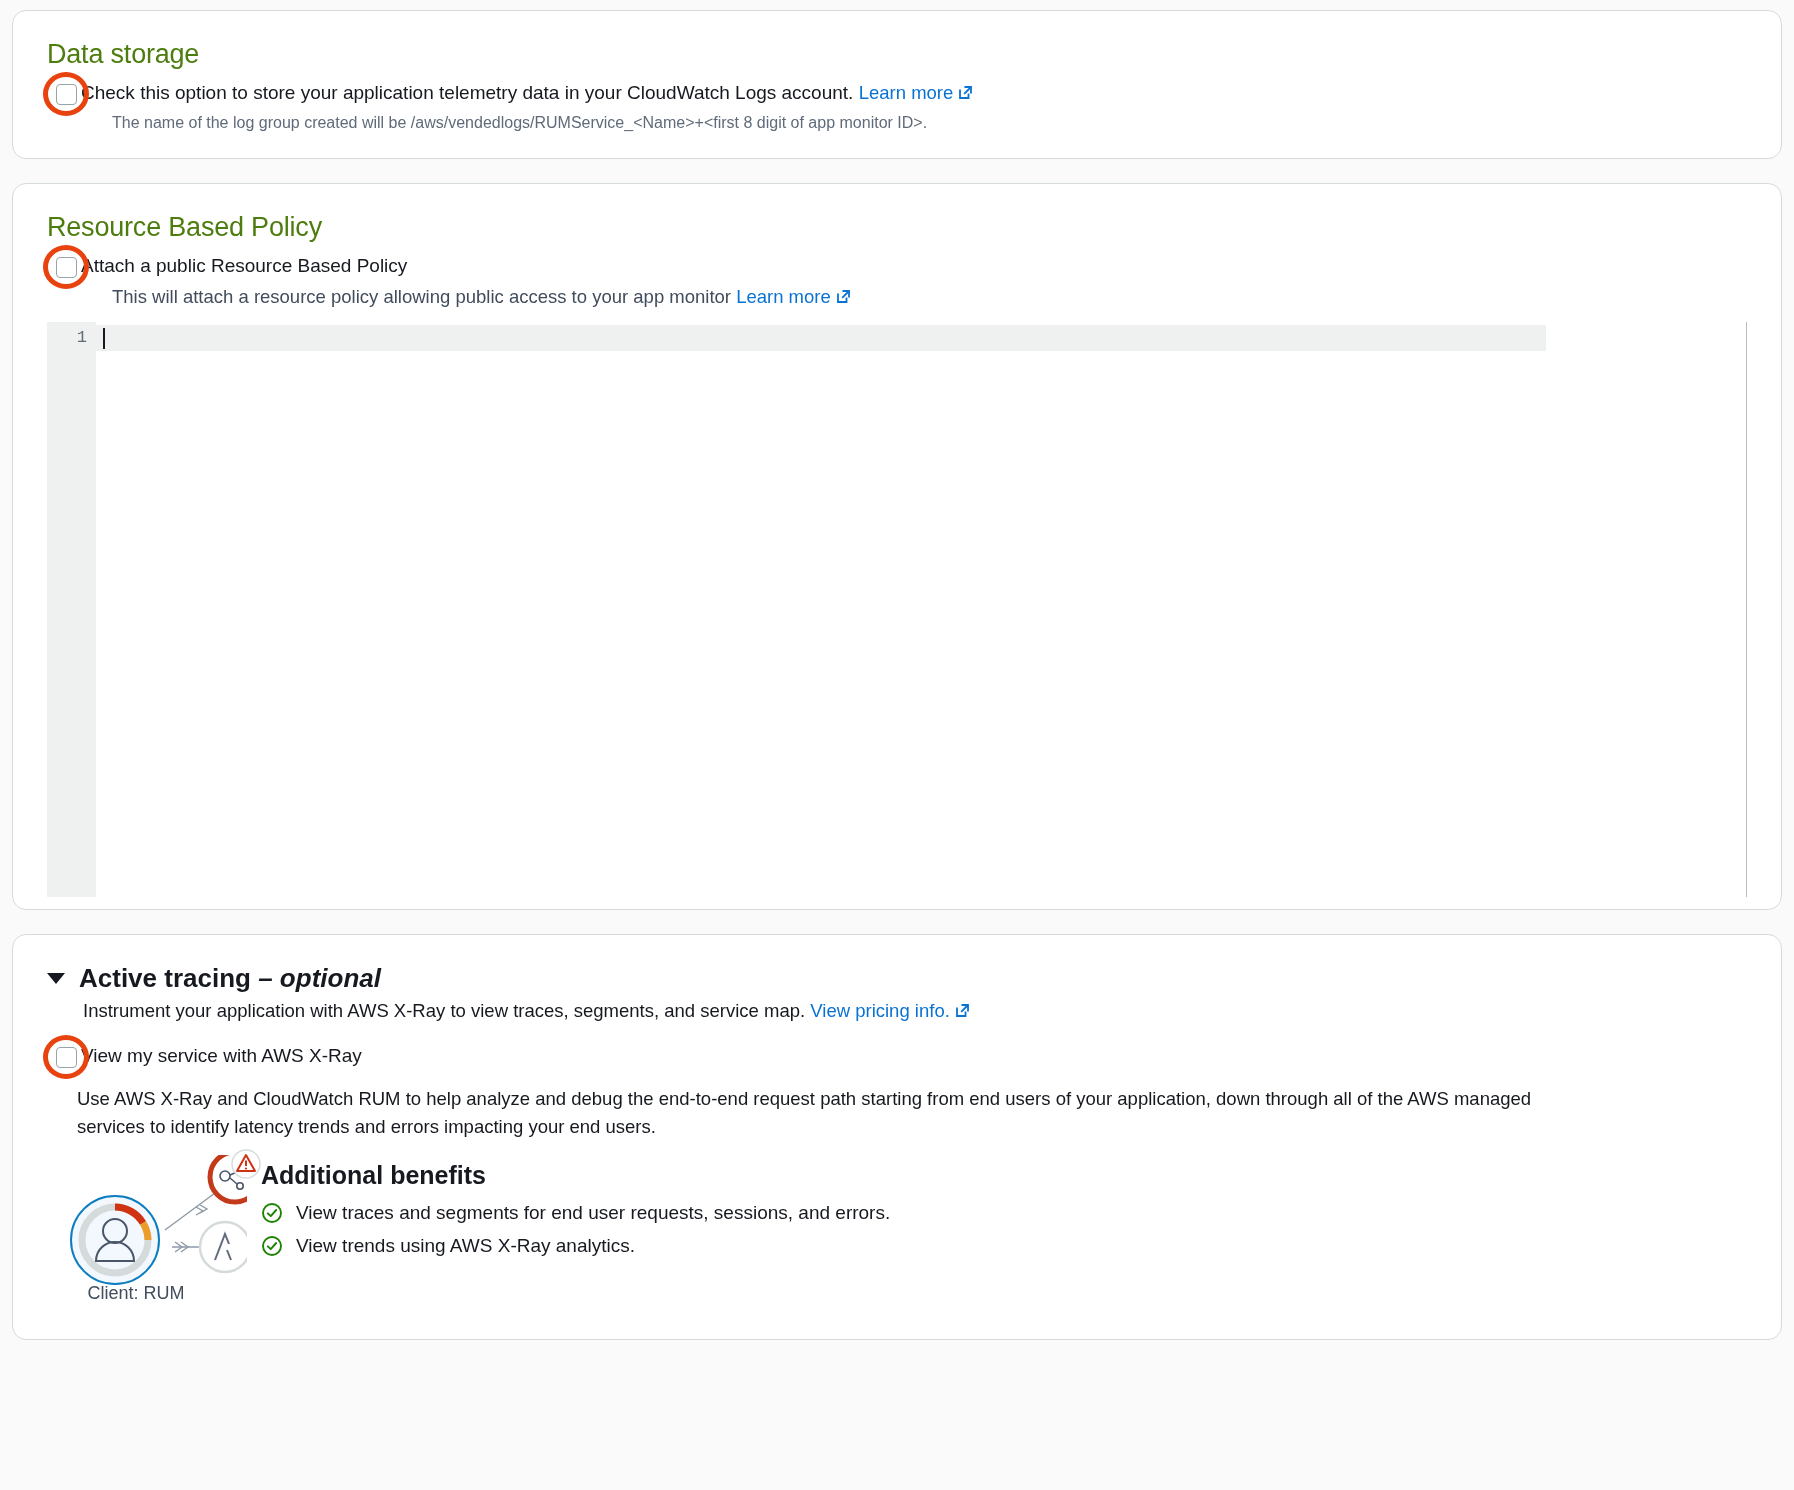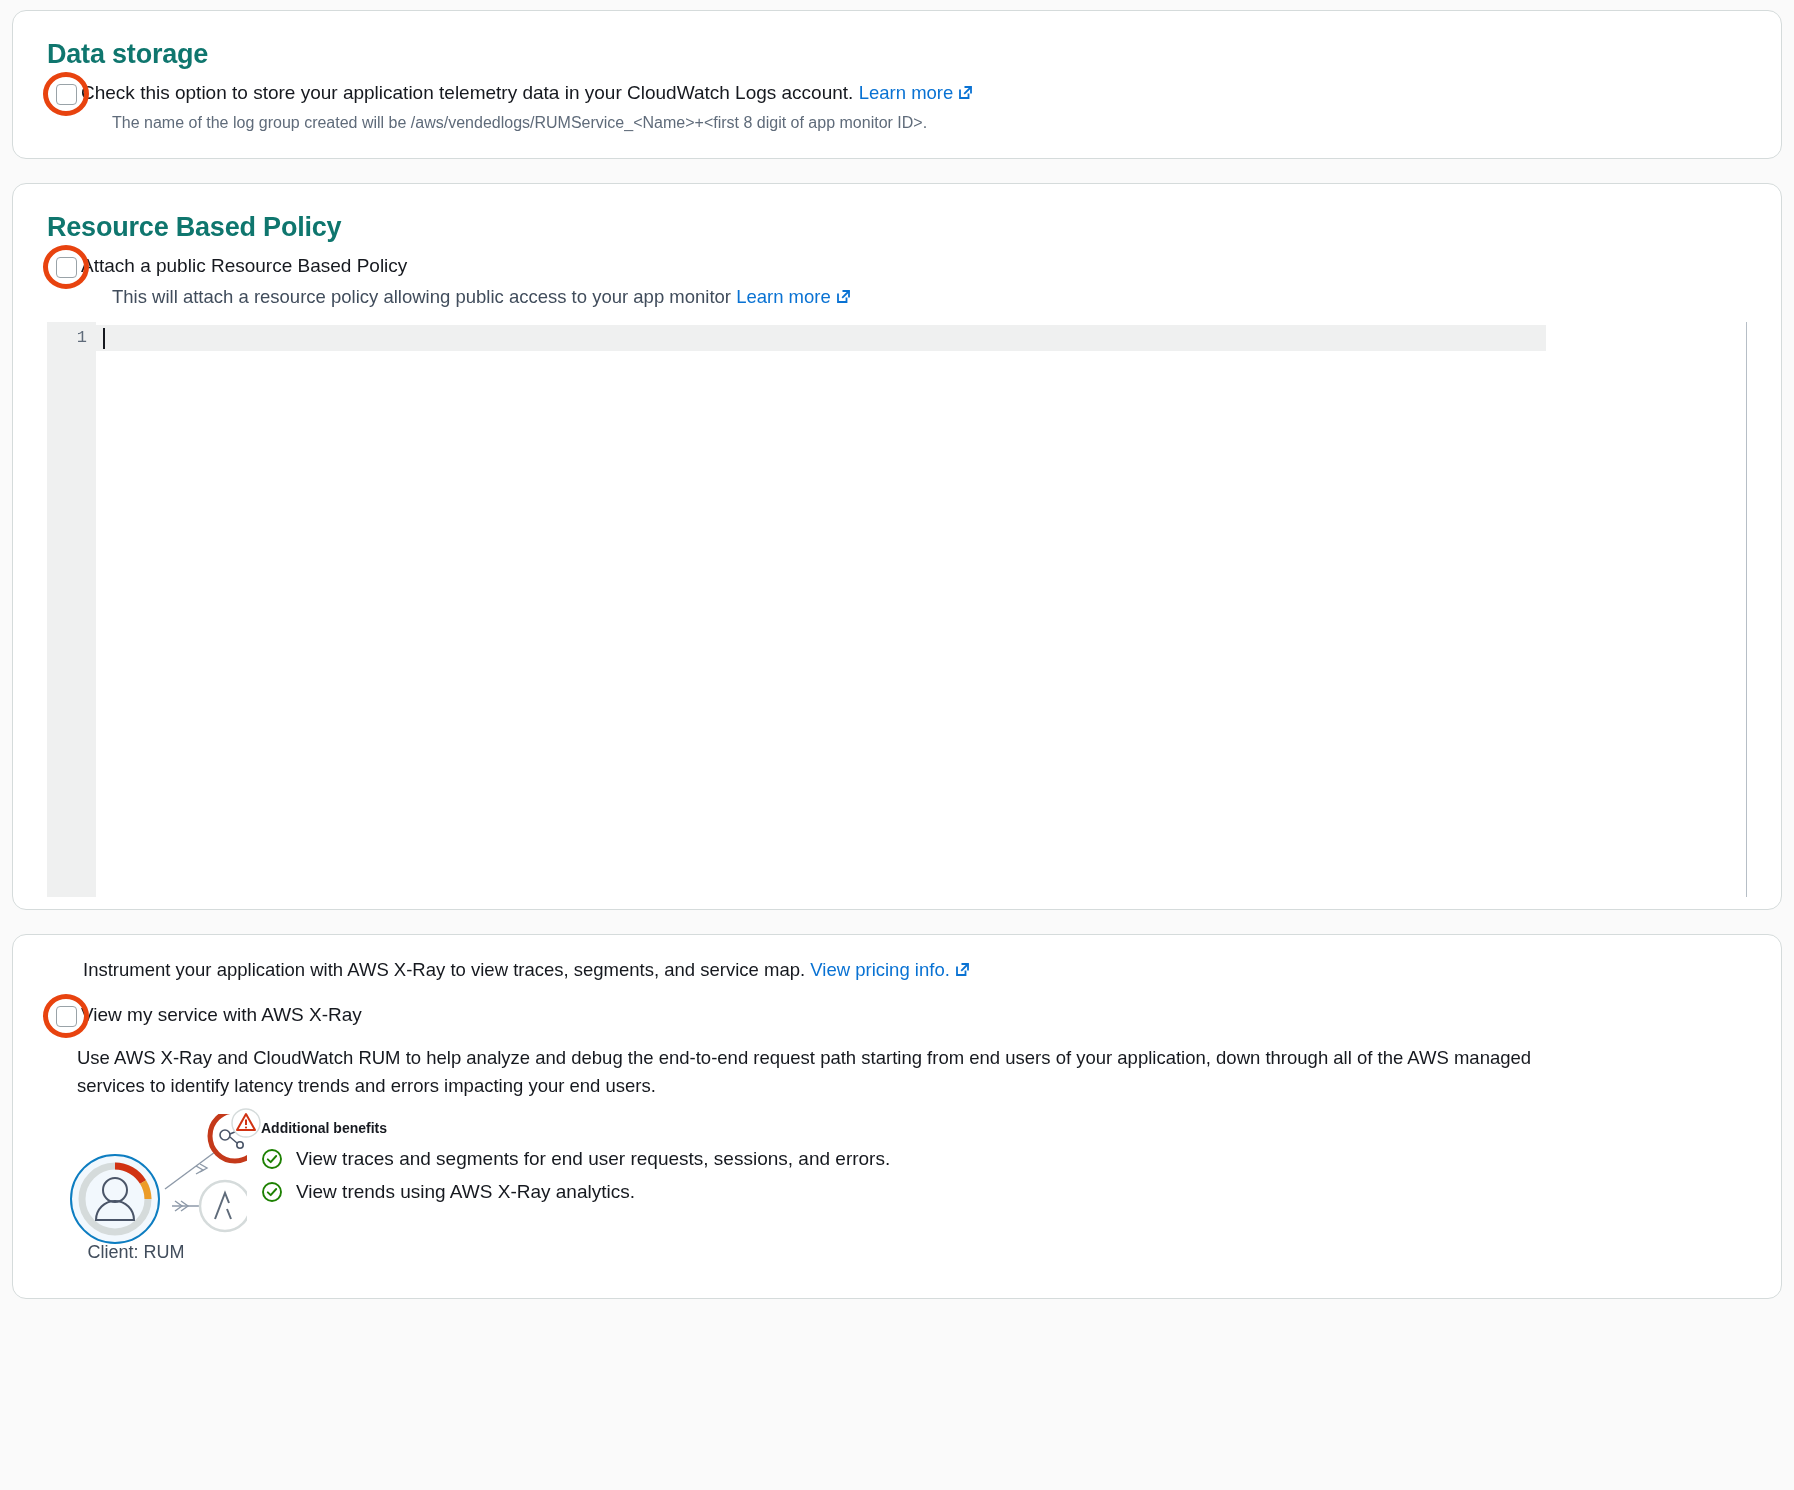--- a/index.html
+++ b/index.html
@@ -18,24 +18,24 @@
   .card {
     background: #ffffff;
     border: 1px solid #d5dbdb;
     border-radius: 14px;
     margin-bottom: 24px;
   }
   .card-inner { padding: 24px 34px 24px 34px; }
 
   .section-title {
     font-size: 27px;
-    font-weight: bold;
+    font-weight: normal;
     letter-spacing: -0.2px;
     margin: 4px 0 8px 0;
-    color: #0f766e;
+    color: #4d7c0f;
   }
   .section-desc {
     font-size: 18.5px;
     color: #16191f;
     margin-bottom: 10px;
     line-height: 1.45;
   }
   a.link {
     color: #0972d3;
     text-decoration: none;
@@ -174,21 +174,21 @@
     text-align: center;
     font-size: 18px;
     color: #414d5c;
   }
   .benefits {
     margin-left: 14px;
     padding-top: 6px;
   }
   .benefits h4 {
     margin: 0 0 12px 0;
-    font-size: 14px;
+    font-size: 25px;
     font-weight: bold;
     color: #16191f;
   }
   .benefit {
     display: flex;
     align-items: center;
     gap: 13px;
     margin-bottom: 11px;
   }
   .benefit span.txt {
@@ -252,20 +252,27 @@
             <span class="caret"></span>
             <span></span>
           </div>
         </div>
       </div>
     </div>
   </div>
 
   <div class="card" style="margin-bottom:0;">
     <div class="card-inner" style="padding-top:22px;">
+      <div class="at-head">
+        <span class="caret-tri"></span>
+        <span class="at-title">
+          <span>Active tracing</span>
+          <span class="opt">– optional</span>
+        </span>
+      </div>
       <div class="at-desc">
         <span>Instrument your application with AWS X-Ray to view traces, segments, and service map.</span>
         <a class="link" href="#">View pricing info.</a><span class="ext"><svg width="17" height="17" viewBox="0 0 17 17">
               <path d="M3 5.5 L3 14 L11.5 14 L11.5 9.5" fill="none" stroke="#0972d3" stroke-width="1.8"></path>
               <path d="M7.5 3 L14 3 L14 9.5" fill="none" stroke="#0972d3" stroke-width="1.8"></path>
               <path d="M14 3 L7.2 9.8" fill="none" stroke="#0972d3" stroke-width="1.8"></path>
             </svg></span>
       </div>
 
       <div class="cb-row">

